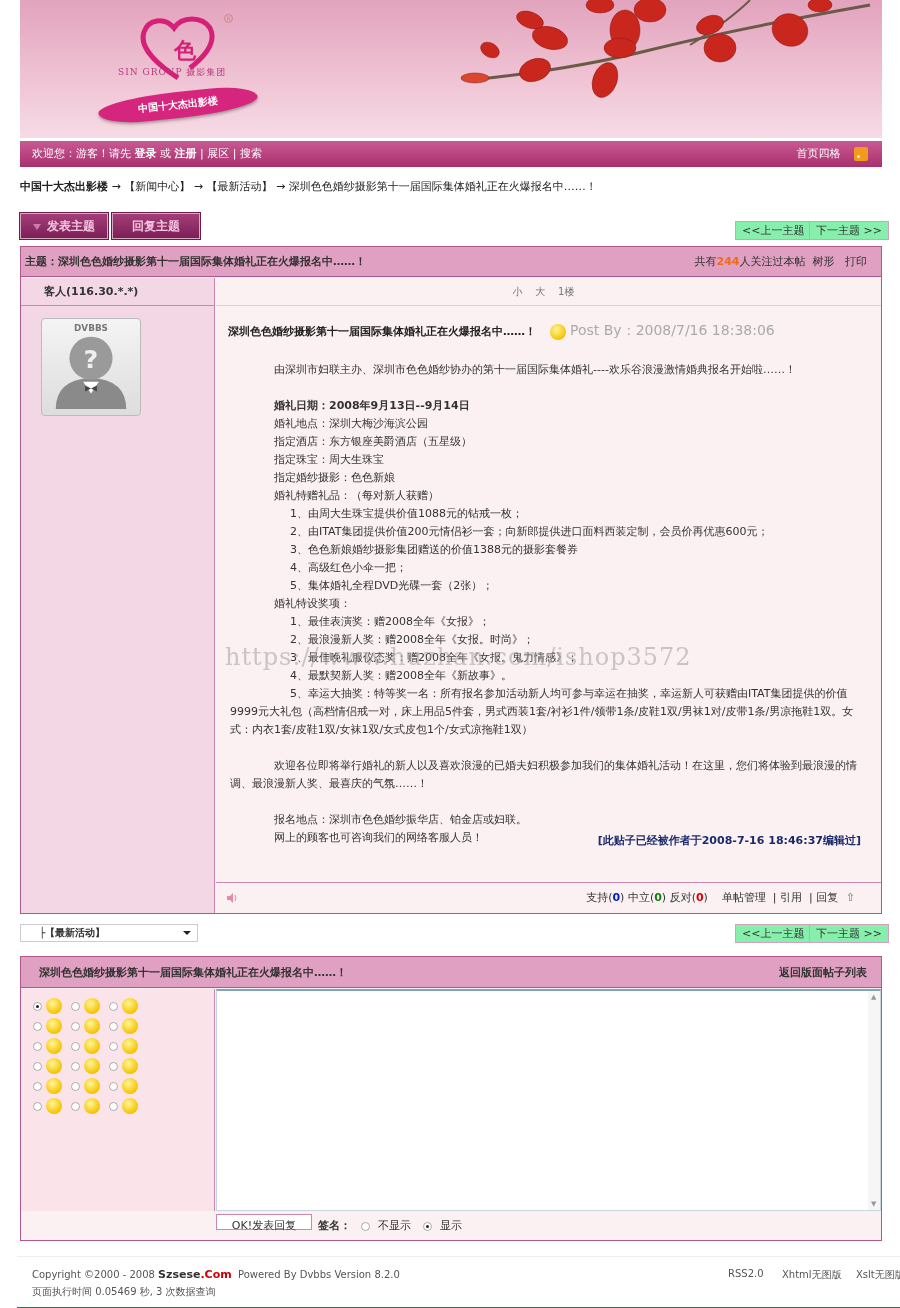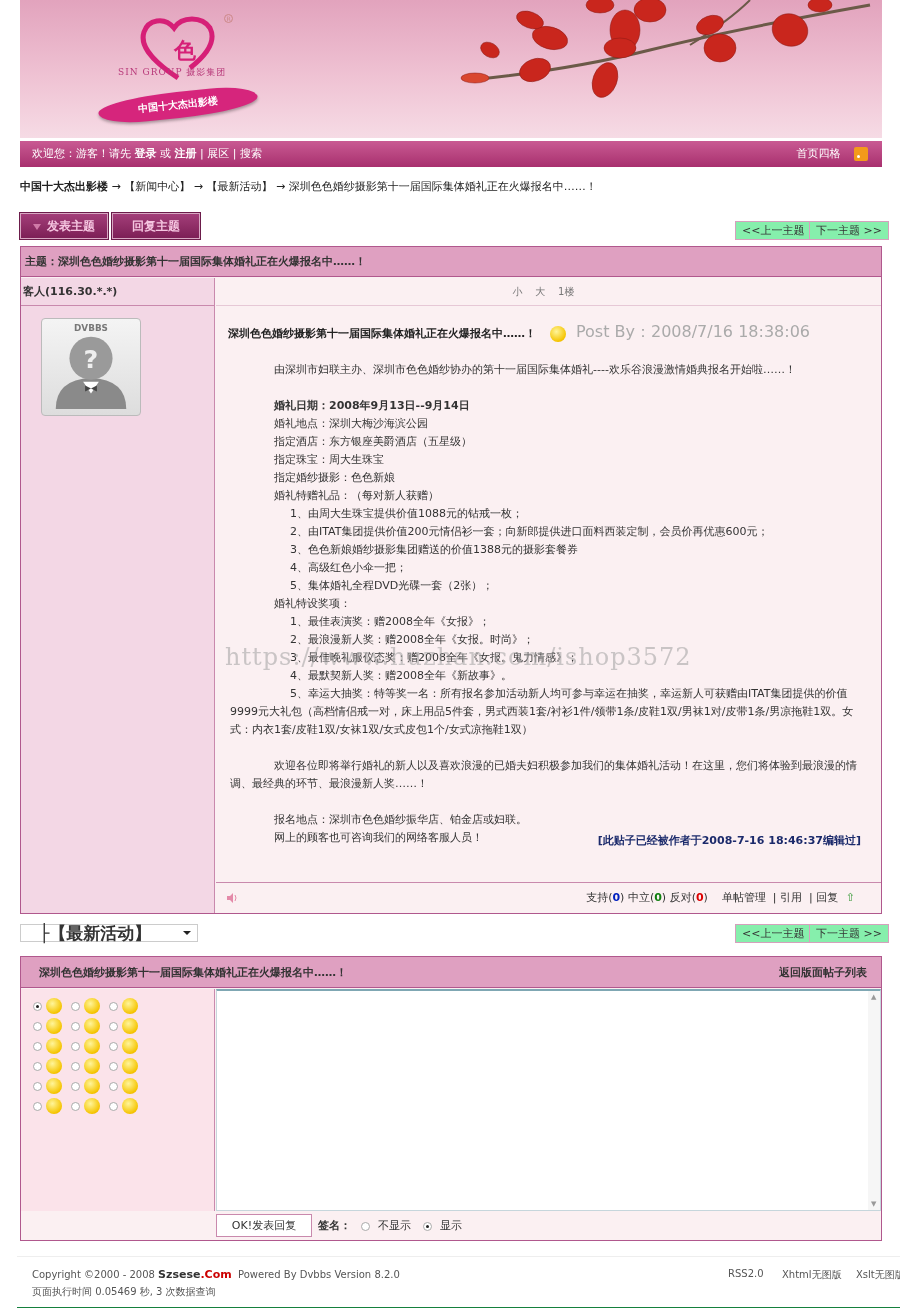--- a/index.html
+++ b/index.html
@@ -20,53 +20,53 @@
 .breadcrumb b{font-weight:bold}
 
 .actbtn{position:absolute;top:213px;height:26px;background:linear-gradient(#a33e79,#7d1f56);border:1px solid #d8a8c3;outline:1px solid #6b1c4a;color:#f5c5e0;font-weight:bold;font-size:12px;line-height:24px;text-align:center}
 .navbtn{position:absolute;height:19px;border:1px solid #d5a0bd;background:#86efac;font-size:11px;line-height:17px;padding:0 6px;color:#333}
 
 .ptable{position:absolute;left:20px;top:246px;width:862px;height:668px;border:1px solid #b0588d;background:#fbf0f2}
 .phead{height:30px;background:#dfa0c1;border-bottom:1px solid #b0588d;line-height:30px;padding-left:4px;font-weight:bold;font-size:11px;color:#333;position:relative}
 .phead .r{position:absolute;right:14px;top:0;font-weight:normal}
 .orange{color:#f06a1a;font-weight:bold}
 .leftcol{position:absolute;left:0;top:31px;width:194px;bottom:0;background:#f3d7e5;border-right:1px solid #c989ad}
-.lname{height:28px;line-height:28px;padding-left:2px;font-weight:bold;border-bottom:1px solid #c989ad;background:#f3d7e5}
+.lname{height:28px;line-height:28px;padding-left:23px;font-weight:bold;border-bottom:1px solid #c989ad;background:#f3d7e5}
 .avatar{position:absolute;left:20px;top:40px;width:100px;height:98px;border:1px solid #bbb;border-radius:4px;background:linear-gradient(#f4f4f4,#ddd)}
 .rightcol{position:absolute;left:195px;top:31px;right:0;bottom:0}
 .rtop{height:28px;border-bottom:1px solid #e6c8d6;text-align:center;line-height:28px;padding-right:10px;color:#777;font-size:10px}
 .ptitle{position:absolute;left:12px;top:44px;font-weight:bold;font-size:11px;color:#222}
-.postby{color:#aaa;font-size:16px;font-weight:normal;margin-left:10px}
+.postby{color:#aaa;font-size:14px;font-weight:normal;margin-left:4px}
 .smile{display:inline-block;width:16px;height:16px;border-radius:50%;background:radial-gradient(circle at 40% 35%,#fff59a,#f5c400 70%,#d49a00);vertical-align:middle;margin-left:14px;position:relative}
 .body{position:absolute;left:58px;top:83px;width:590px;line-height:18px;color:#333;font-size:11px}
 .body p{min-height:18px}
 .ind{padding-left:16px}
 .edit{position:absolute;right:20px;top:555px;color:#1b2a6b;font-weight:bold;font-size:11px}
 .pfoot{position:absolute;left:0;right:0;bottom:0;height:31px;border-top:1px solid #c989ad;line-height:30px;text-align:right;padding-right:26px;font-size:11px}
 .blue{color:#0020c0;font-weight:bold}.green{color:#108010;font-weight:bold}.red{color:#d00;font-weight:bold}
 .speaker{position:absolute;left:10px;top:9px;width:12px;height:12px}
 .watermark{position:absolute;left:225px;top:643px;font-family:"DejaVu Serif",serif;font-size:24px;color:rgba(160,160,160,.55);letter-spacing:1px;white-space:nowrap}
 
-.jump{position:absolute;left:20px;top:924px;width:178px;height:18px;border:1px solid #ccc;font-size:17px;line-height:16px;padding-left:18px;font-weight:bold}
+.jump{position:absolute;left:20px;top:924px;width:178px;height:18px;border:1px solid #ccc;font-size:10px;line-height:16px;padding-left:18px;font-weight:bold}
 .jump .arr{position:absolute;right:6px;top:6px;border-left:4px solid transparent;border-right:4px solid transparent;border-top:4px solid #222}
 
 .rtable{position:absolute;left:20px;top:956px;width:862px;height:285px;border:1px solid #b0588d;background:#fbf0f2}
 .rhead{height:31px;background:#dfa0c1;border-bottom:1px solid #b0588d;line-height:31px;padding-left:18px;font-weight:bold;color:#333;position:relative}
 .rhead .r{position:absolute;right:14px;top:0}
 .emolist{position:absolute;left:0;top:32px;width:194px;height:222px;background:#fbe3ea;border-right:1px solid #c989ad}
 .emogrid{position:absolute;left:12px;top:8px;display:grid;grid-template-columns:repeat(3,38px);row-gap:2px}
 .emo{display:flex;align-items:center;height:18px}
 .radio{width:9px;height:9px;border:1px solid #aaa;border-radius:50%;background:#fff;margin-right:4px;position:relative}
 .radio.on:after{content:"";position:absolute;left:2px;top:2px;width:3px;height:3px;background:#222;border-radius:50%}
 .face{width:16px;height:16px;border-radius:50%;background:radial-gradient(circle at 40% 35%,#fff59a,#f5c400 70%,#d49a00)}
 .textarea{position:absolute;left:195px;top:32px;right:0;height:222px;background:#fff;border:1px solid #c6d6dc;border-top:2px solid #7fa7b3}
 .scroll{position:absolute;right:0;top:0;width:12px;height:100%;background:#f6f6f6}
 .scroll span{position:absolute;left:3px;font-size:7px;color:#999}
 .rfoot{position:absolute;left:195px;top:256px;right:0;height:27px;line-height:24px;font-size:11px}
-.okbtn{position:absolute;left:0;top:1px;width:96px;height:23px;border:1px solid #c989ad;background:#fff;text-align:center;line-height:22px}
+.okbtn{position:absolute;left:0;top:1px;width:96px;height:16px;border:1px solid #c989ad;background:#fff;text-align:center;line-height:22px}
 .sig{position:absolute;left:102px;top:1px;display:flex;align-items:center;height:24px}
 .sig b{font-weight:bold;margin-right:6px}
 .sig .radio{margin:0 8px 0 4px}
 
 .footer{position:absolute;left:17px;top:1256px;width:900px;height:52px;border-top:1px solid #eee;border-bottom:1px solid #15803d;font-size:10px;color:#555}
 .f1{position:absolute;left:15px;top:11px}
 .f2{position:absolute;left:15px;top:28px}
 .brand{font-weight:bold;color:#333;font-size:11px}
 .brand .c{color:#c00}
 .fr{position:absolute;top:11px;color:#555}
@@ -132,20 +132,25 @@
 <div class="actbtn" style="left:20px;width:88px;">
   <span style="display:inline-block;border-left:4px solid transparent;border-right:4px solid transparent;border-top:6px solid #d07aa8;margin-right:6px;vertical-align:middle"></span><span>发表主题</span>
 </div>
 <div class="actbtn" style="left:112px;width:88px;">回复主题</div>
 <div class="navbtn" style="left:735px;top:221px;">&lt;&lt;上一主题</div>
 <div class="navbtn" style="left:809px;top:221px;">下一主题 &gt;&gt;</div>
 
 <div class="ptable">
   <div class="phead">
     <span>主题：深圳色色婚纱摄影第十一届国际集体婚礼正在火爆报名中……！</span>
+    <span class="r">
+      <span>共有</span><span class="orange">244</span><span>人关注过本帖</span>
+      &nbsp;<span>树形</span>
+      &nbsp;&nbsp;<span>打印</span>
+    </span>
   </div>
   <div class="leftcol">
     <div class="lname">客人(116.30.*.*)</div>
     <div class="avatar">
       <svg viewBox="0 0 100 98" width="98" height="96">
         <text x="50" y="12" text-anchor="middle" font-size="9" font-weight="bold" fill="#777" font-family="DejaVu Sans, sans-serif">DVBBS</text>
         <path d="M14 92 Q14 62 50 60 Q86 62 86 92 Z" fill="#8a8a8a"></path>
         <path d="M42 64 L50 76 L58 64 Z" fill="#fff"></path>
         <path d="M44 68 L50 71 L56 68 L56 74 L50 71 L44 74 Z" fill="#444"></path>
         <circle cx="50" cy="40" r="22" fill="#9a9a9a"></circle>
@@ -176,21 +181,21 @@
       <p class="ind">3、色色新娘婚纱摄影集团赠送的价值1388元的摄影套餐券</p>
       <p class="ind">4、高级红色小伞一把；</p>
       <p class="ind">5、集体婚礼全程DVD光碟一套（2张）；</p>
       <p>婚礼特设奖项：</p>
       <p class="ind">1、最佳表演奖：赠2008全年《女报》；</p>
       <p class="ind">2、最浪漫新人奖：赠2008全年《女报。时尚》；</p>
       <p class="ind">3、最佳晚礼服仪态奖：赠2008全年《女报。鬼力情感》；</p>
       <p class="ind">4、最默契新人奖：赠2008全年《新故事》。</p>
       <p style="margin-left:-44px;text-indent:60px">5、幸运大抽奖：特等奖一名：所有报名参加活动新人均可参与幸运在抽奖，幸运新人可获赠由ITAT集团提供的价值9999元大礼包（高档情侣戒一对，床上用品5件套，男式西装1套/衬衫1件/领带1条/皮鞋1双/男袜1对/皮带1条/男凉拖鞋1双。女式：内衣1套/皮鞋1双/女袜1双/女式皮包1个/女式凉拖鞋1双）</p>
       <p></p>
-      <p style="margin-left:-44px;text-indent:44px">欢迎各位即将举行婚礼的新人以及喜欢浪漫的已婚夫妇积极参加我们的集体婚礼活动！在这里，您们将体验到最浪漫的情调、最经典的环节、最浪漫新人奖……！</p>
+      <p style="margin-left:-44px;text-indent:44px">欢迎各位即将举行婚礼的新人以及喜欢浪漫的已婚夫妇积极参加我们的集体婚礼活动！在这里，您们将体验到最浪漫的情调、最浪漫新人奖、最喜庆的气氛……！</p>
       <p></p>
       <p>报名地点：深圳市色色婚纱振华店、铂金店或妇联。</p>
       <p>网上的顾客也可咨询我们的网络客服人员！</p>
     </div>
     <div class="edit">[此贴子已经被作者于2008-7-16 18:46:37编辑过]</div>
     <div class="pfoot">
       <svg class="speaker" viewBox="0 0 12 12">
           <path d="M1 4 H4 L7 1 V11 L4 8 H1 Z" fill="#e48aa9"></path>
           <path d="M9 3 Q11 6 9 9" stroke="#e48aa9" fill="none"></path>
         </svg>

